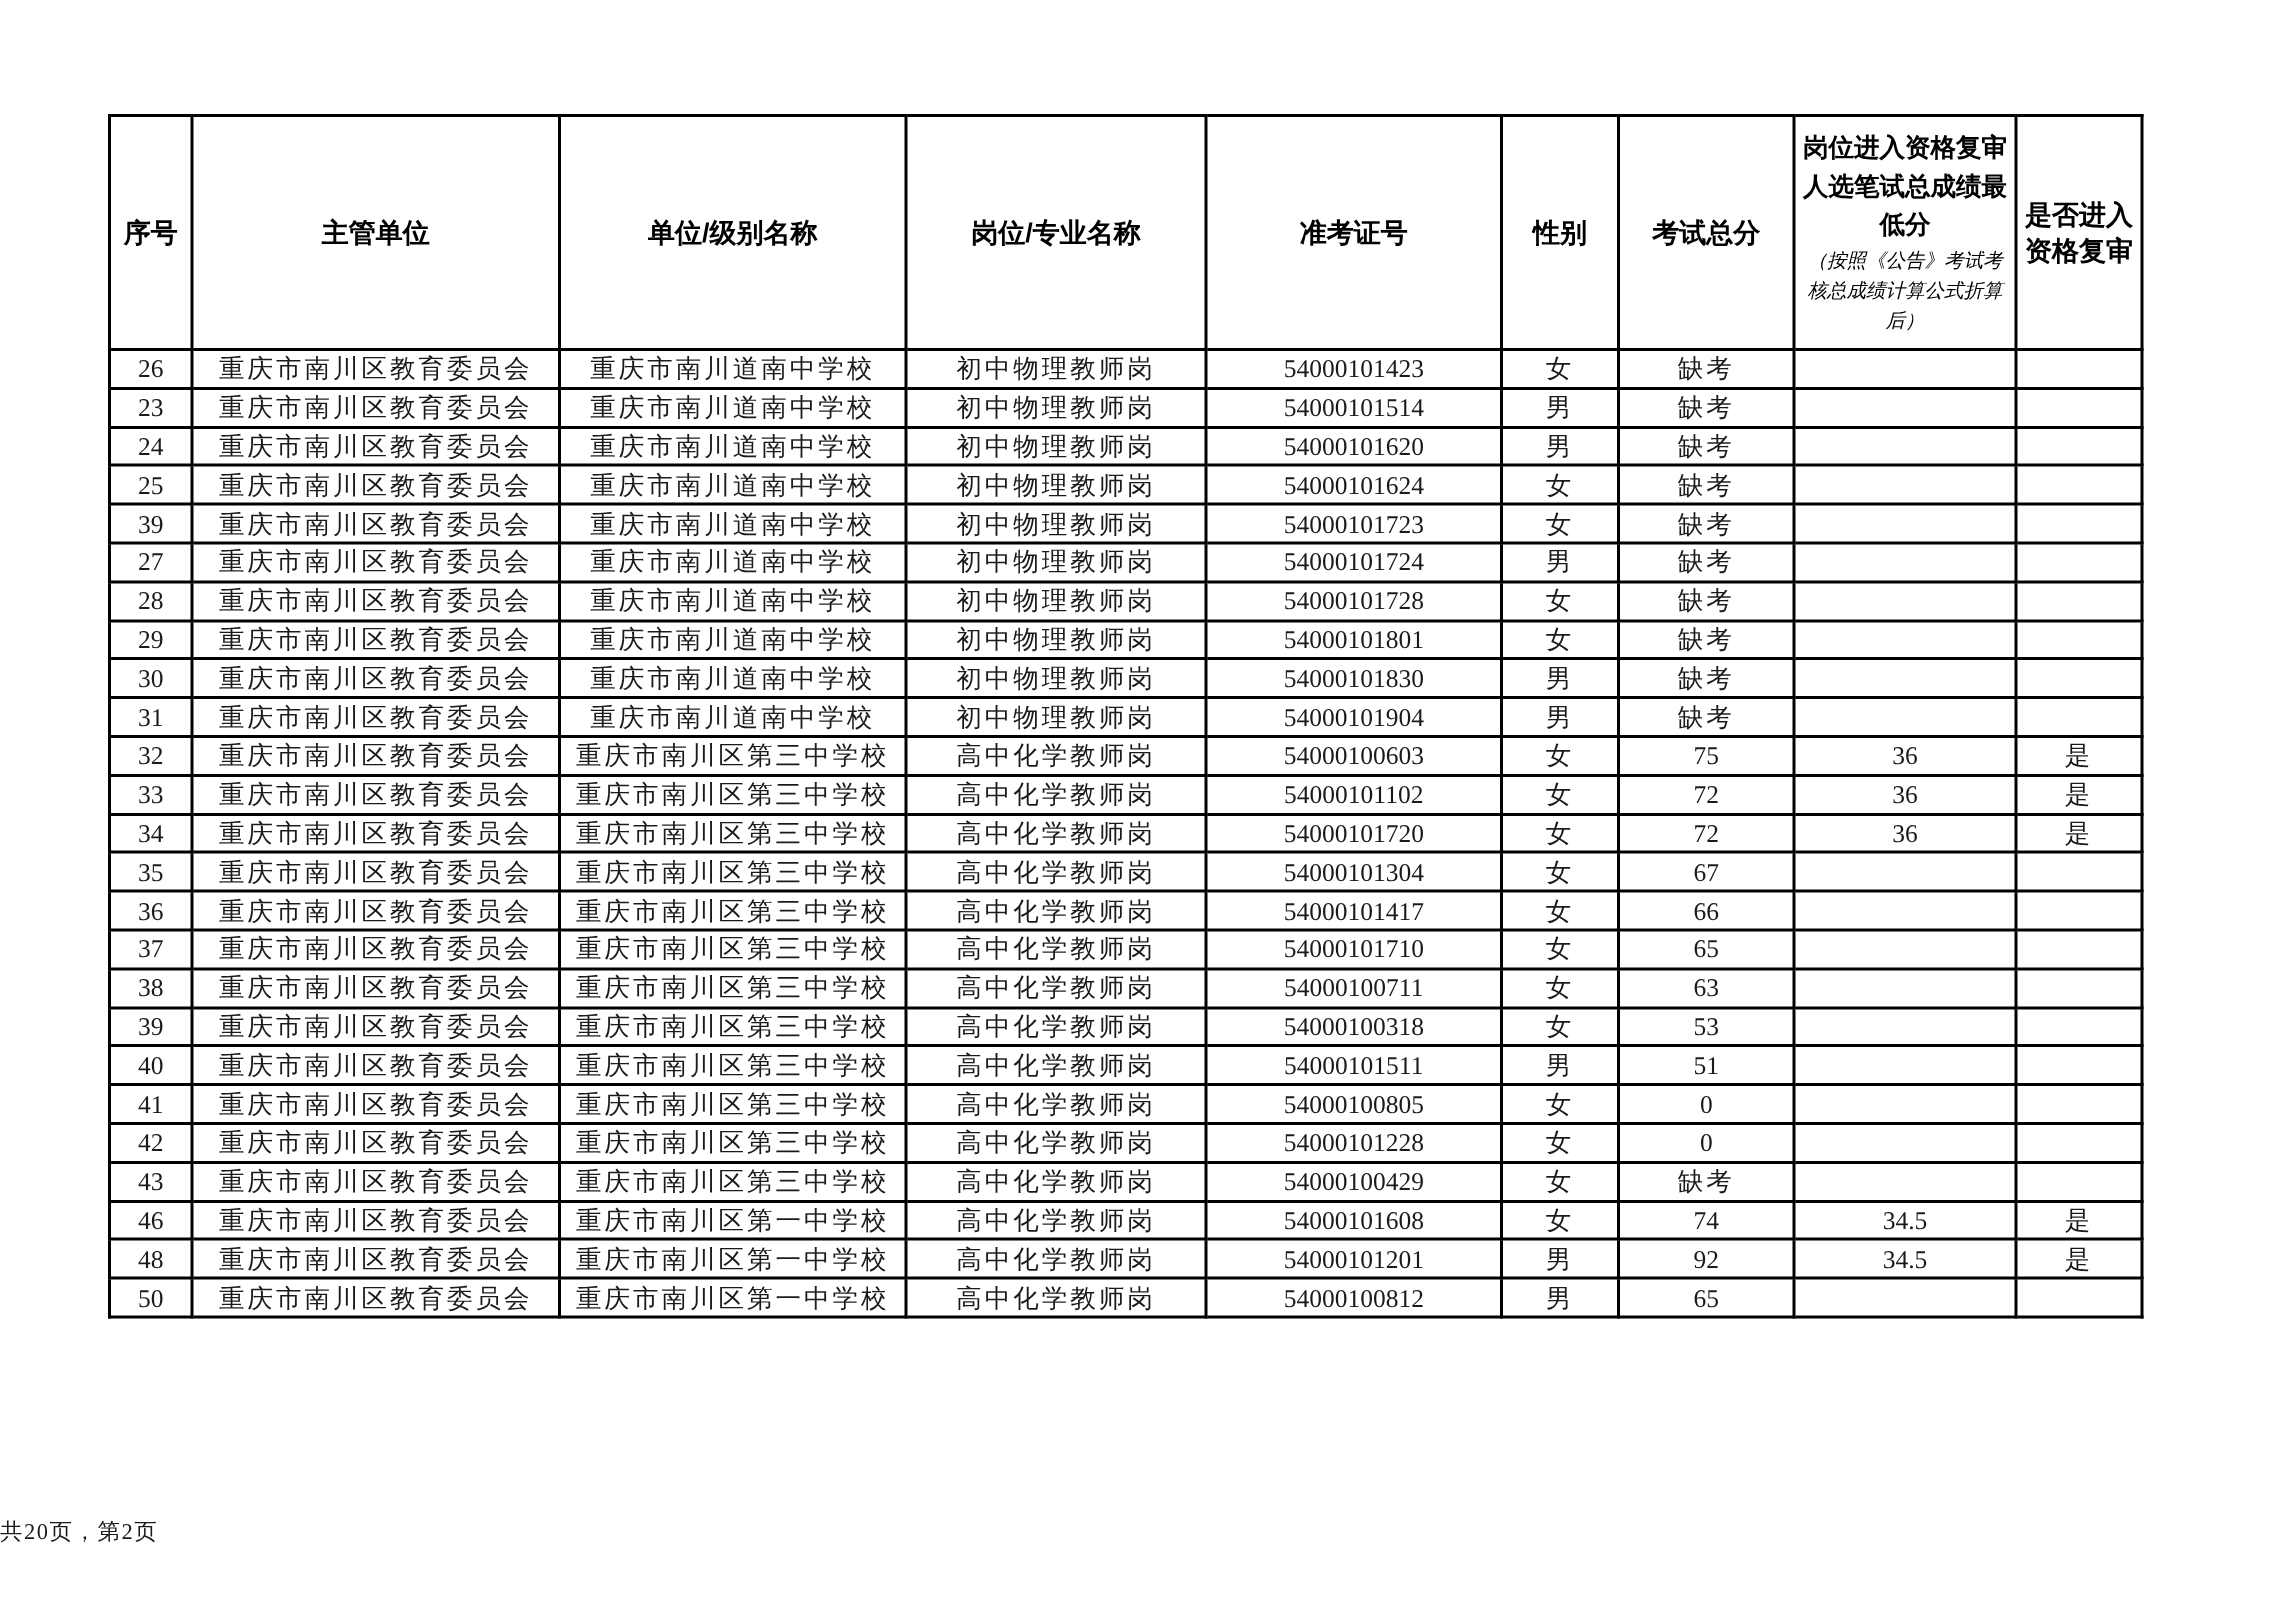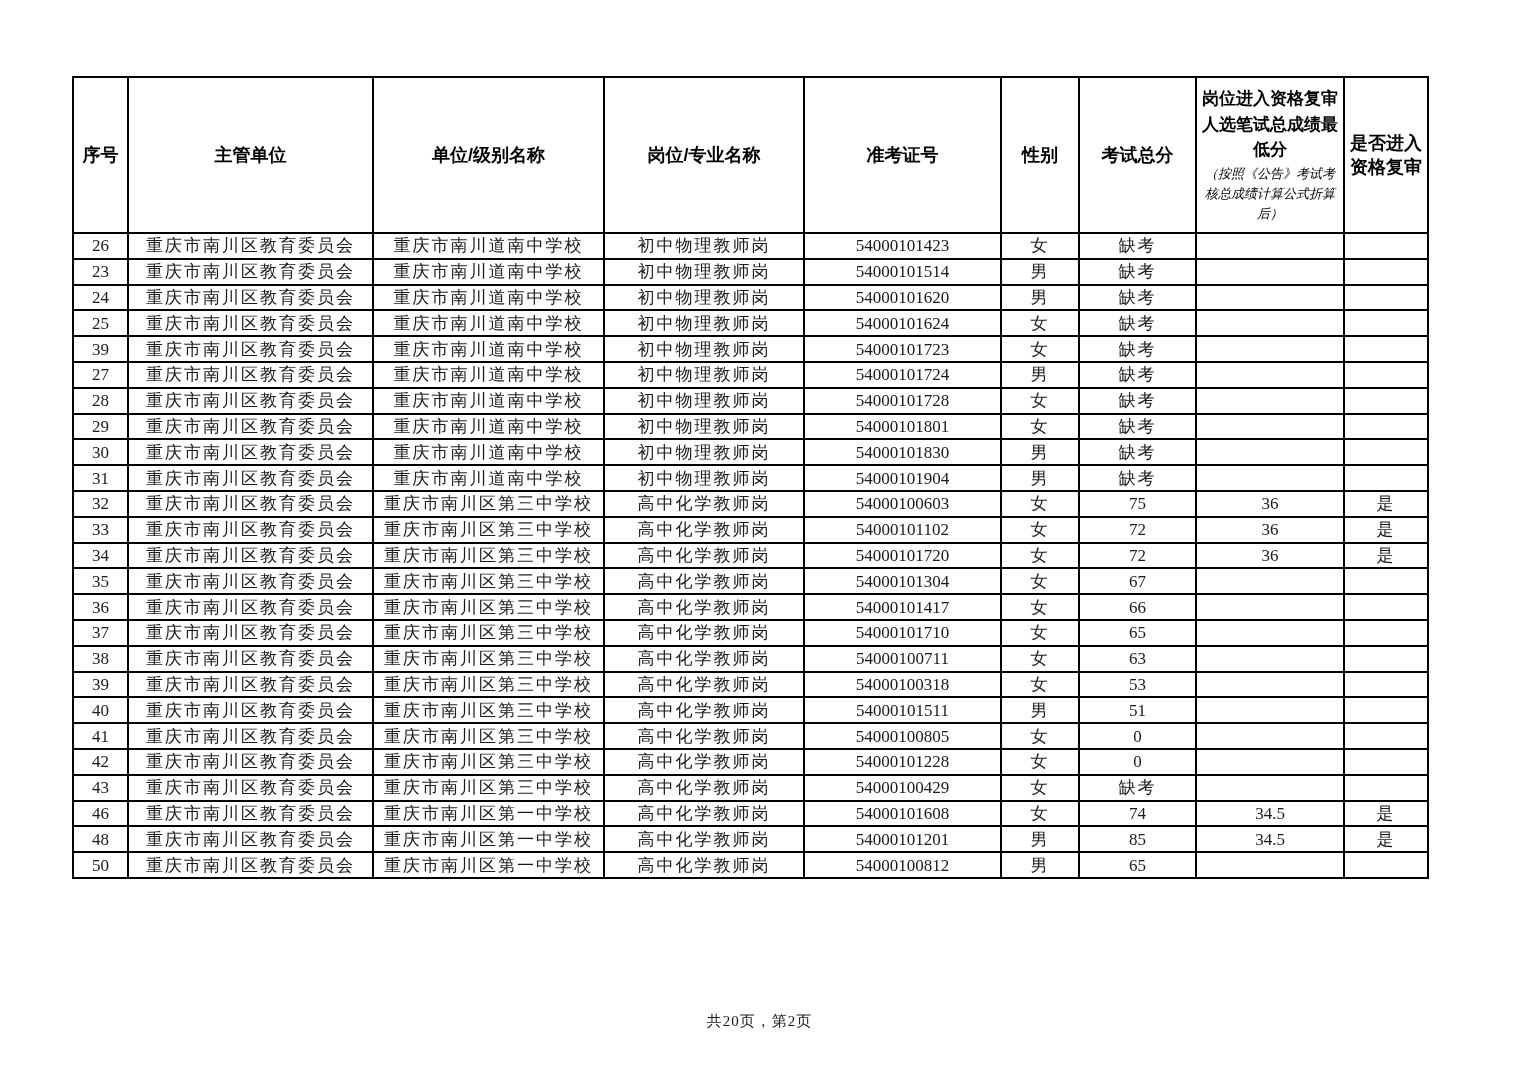--- a/index.html
+++ b/index.html
@@ -75,21 +75,20 @@
     letter-spacing: 2px;
   }
   td.num {
     letter-spacing: 0;
   }
   .footer {
     position: absolute;
     top: 1012px;
     left: 0;
     width: 1519px;
-    text-align: center;
     font-size: 15px;
     letter-spacing: 1px;
     color: #1a1a1a;
   }
 </style>
 </head>
 <body>
 
 <div class="sheet">
 
@@ -375,21 +374,21 @@
           <td class="num">34.5</td>
           <td class="zh">是</td>
         </tr>
         <tr>
           <td class="num">48</td>
           <td class="zh">重庆市南川区教育委员会</td>
           <td class="zh">重庆市南川区第一中学校</td>
           <td class="zh">高中化学教师岗</td>
           <td class="num">54000101201</td>
           <td class="zh">男</td>
-          <td class="num">85</td>
+          <td class="num">92</td>
           <td class="num">34.5</td>
           <td class="zh">是</td>
         </tr>
         <tr>
           <td class="num">50</td>
           <td class="zh">重庆市南川区教育委员会</td>
           <td class="zh">重庆市南川区第一中学校</td>
           <td class="zh">高中化学教师岗</td>
           <td class="num">54000100812</td>
           <td class="zh">男</td>

